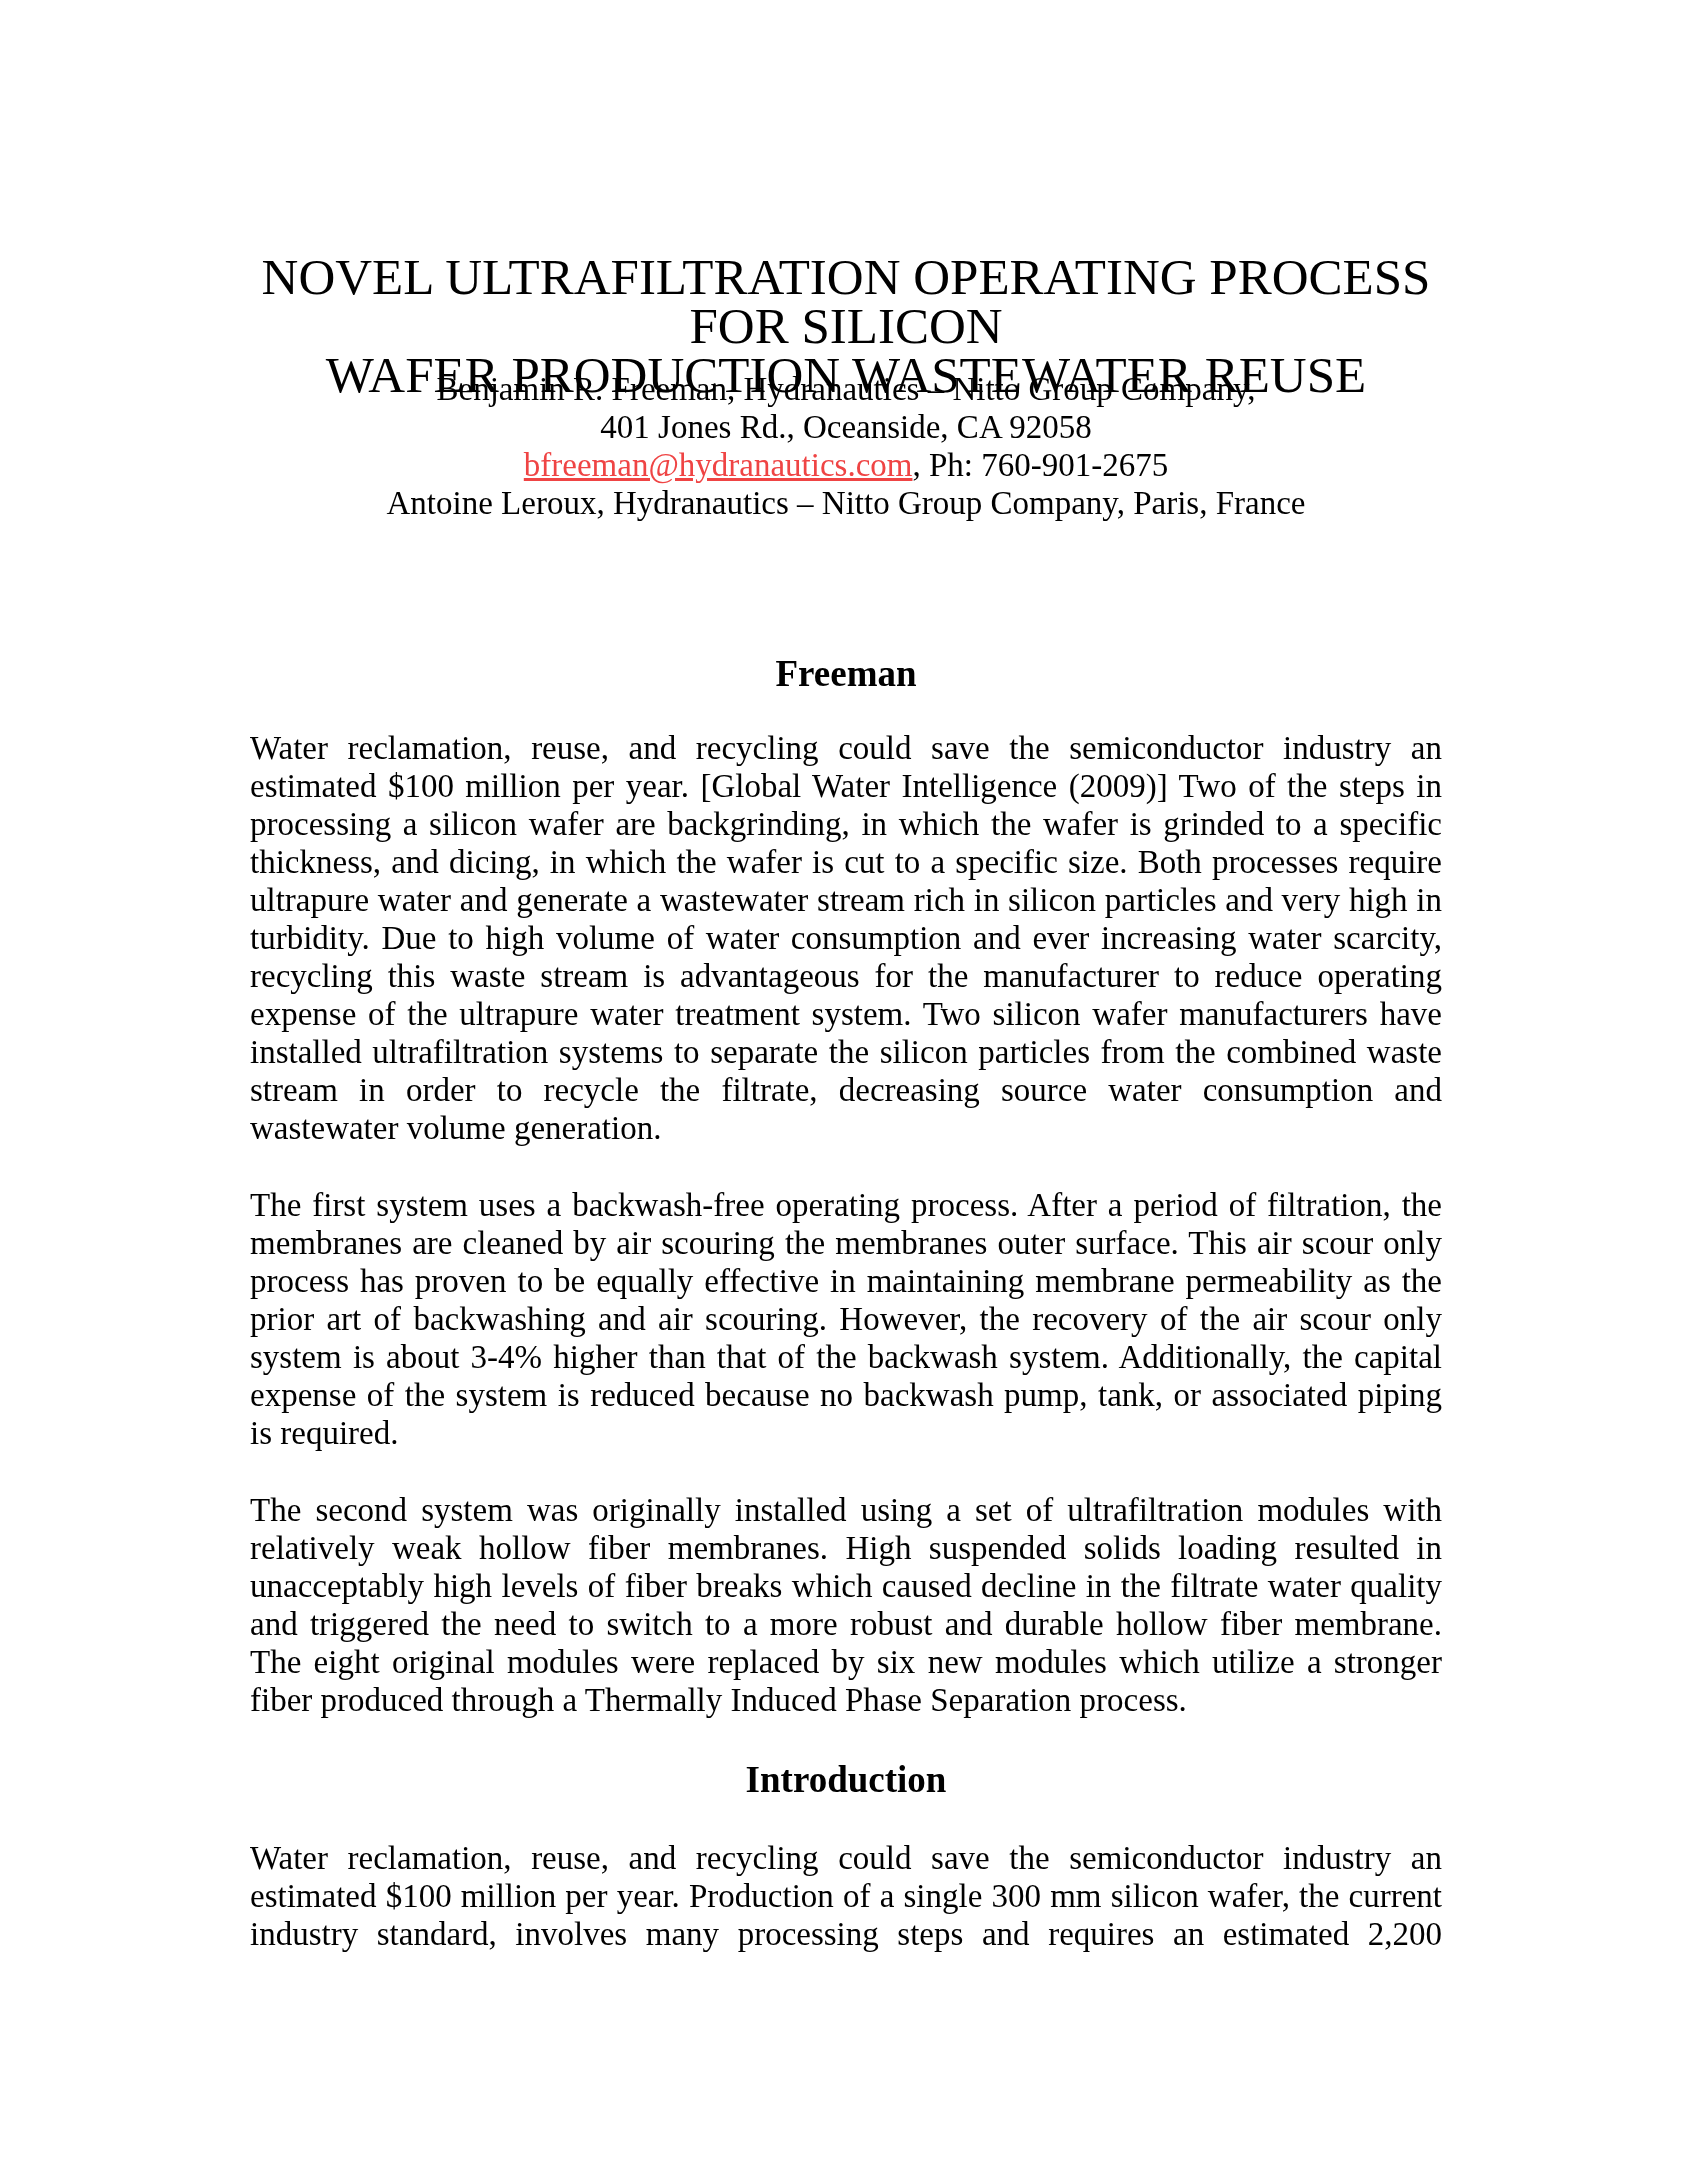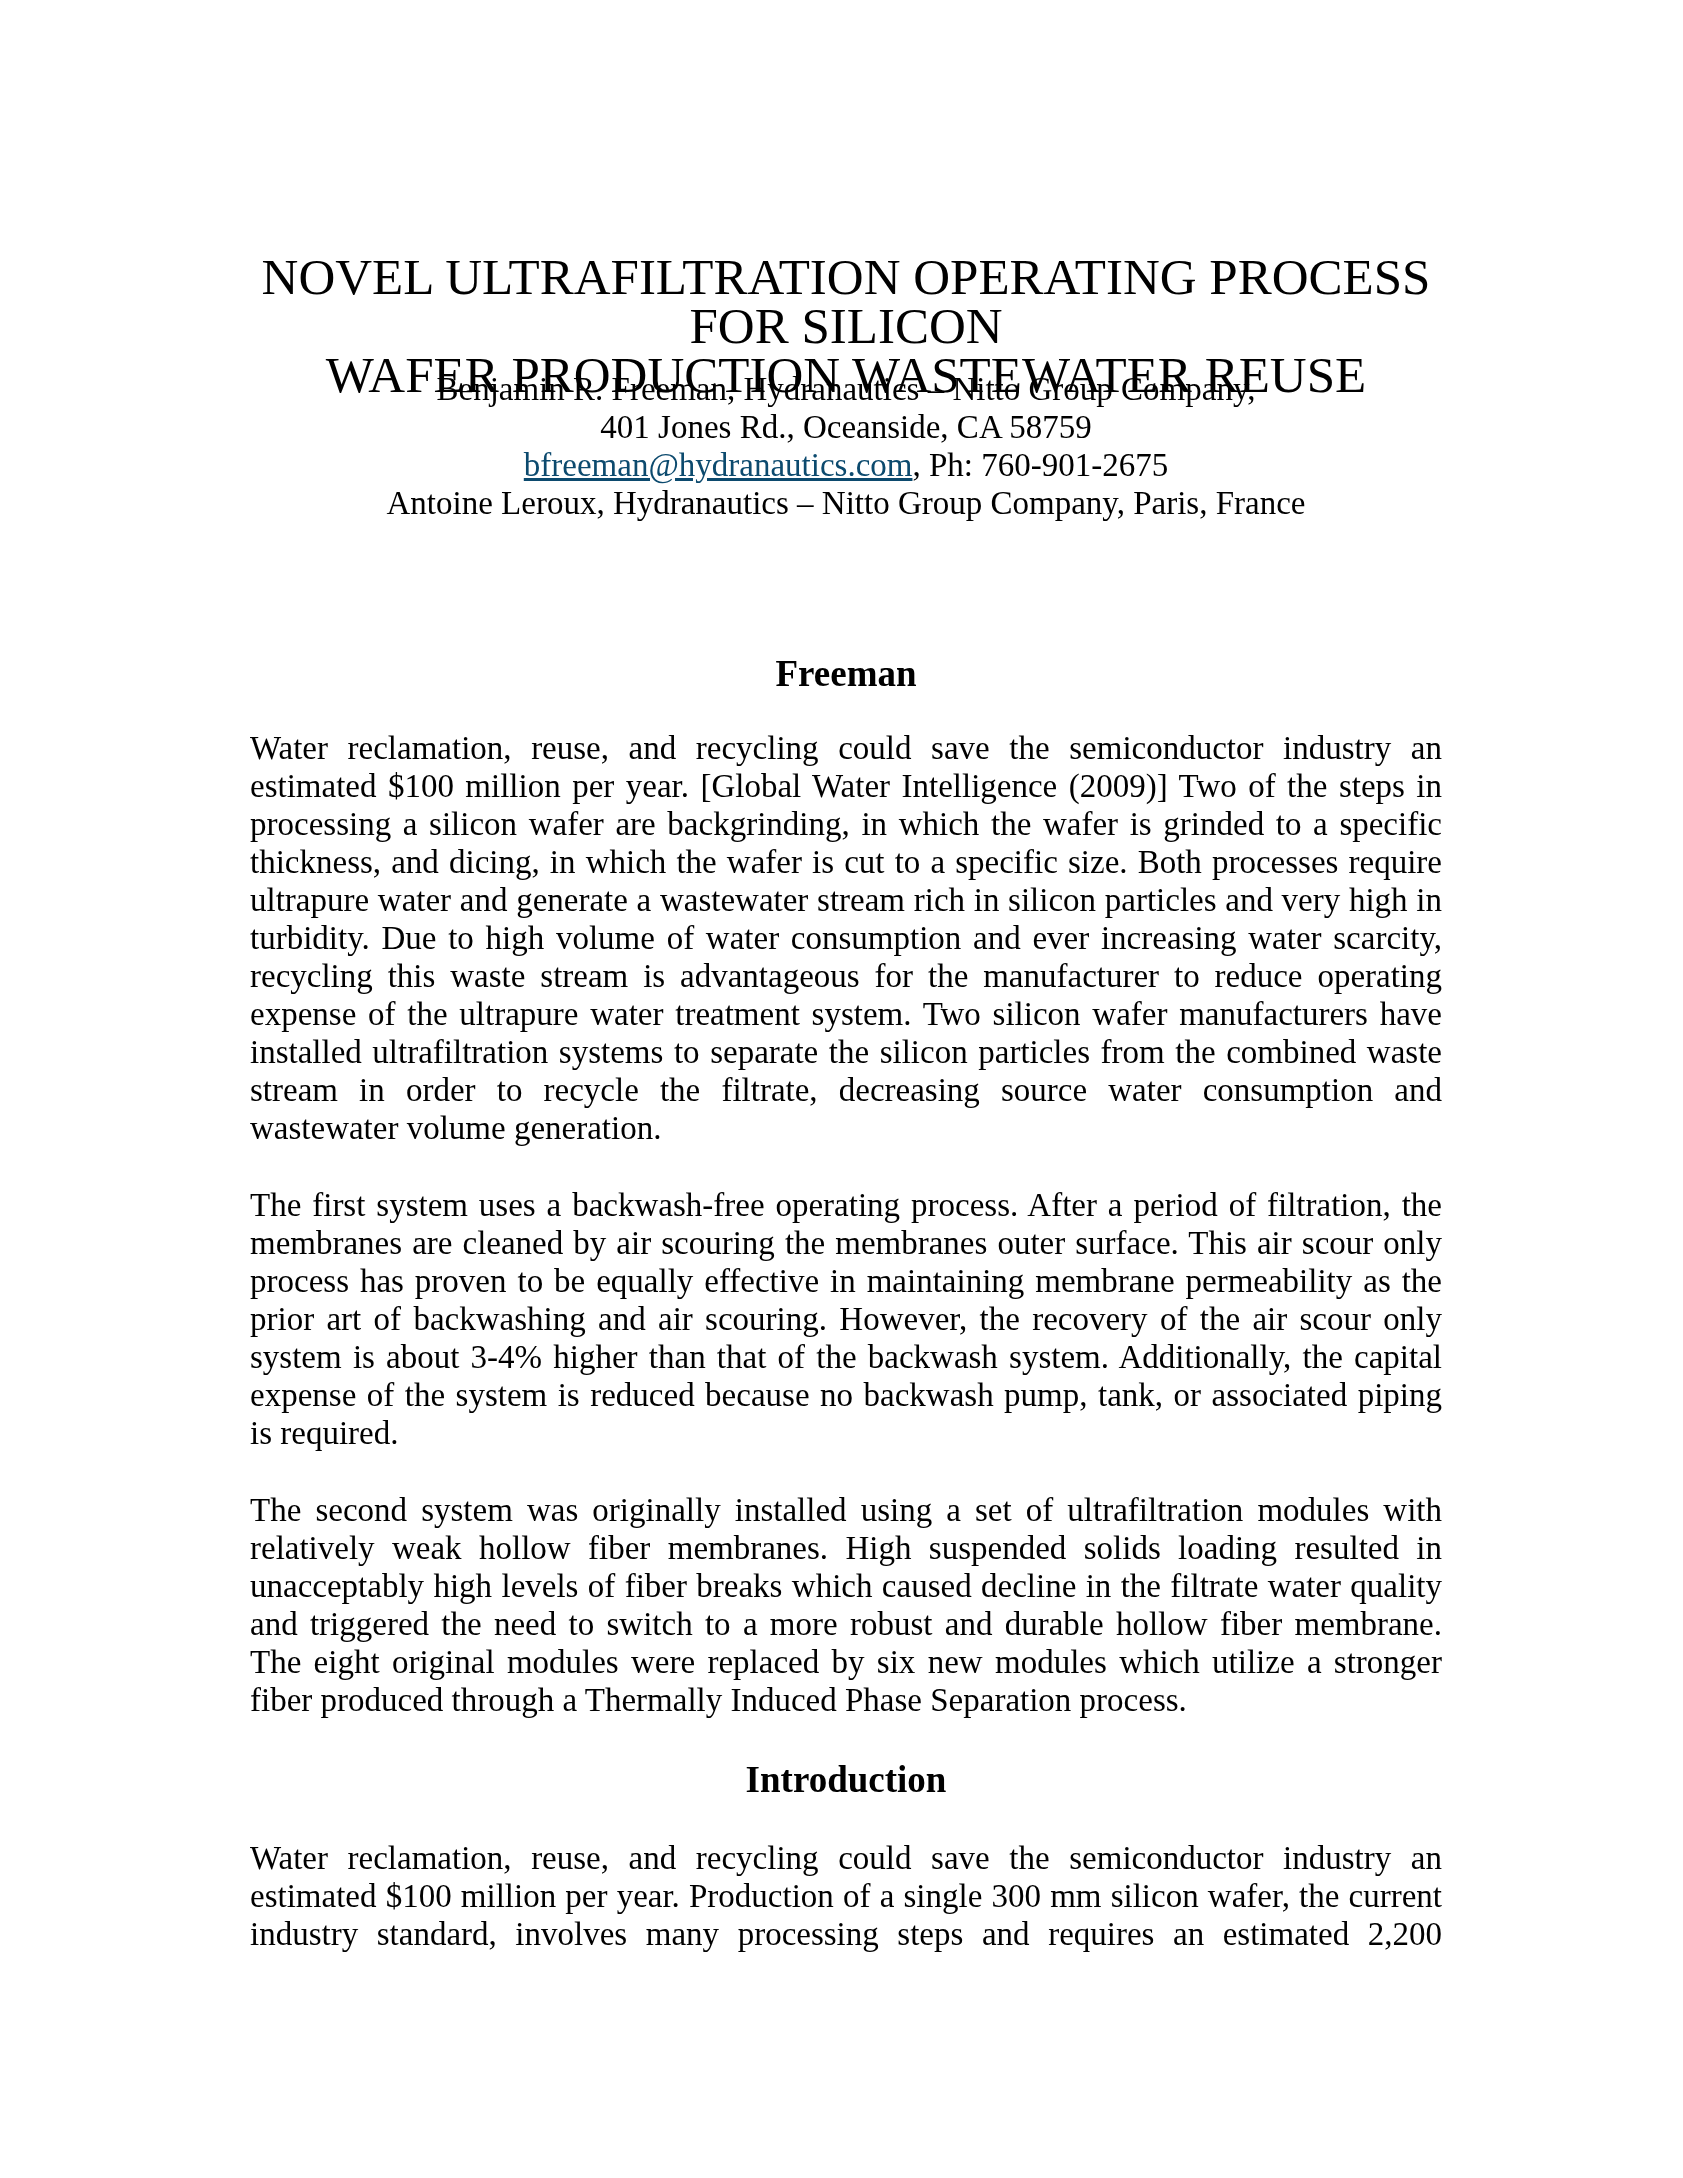--- a/index.html
+++ b/index.html
@@ -28,21 +28,21 @@
     line-height: 49px;
     font-weight: normal;
   }
   .authors {
     top: 370px;
     text-align: center;
     font-size: 33px;
     line-height: 38px;
   }
   .email-link {
-    color: #0c4a6e;
+    color: #ef4444;
     text-decoration: underline;
     cursor: pointer;
   }
   .section-heading {
     text-align: center;
     font-weight: bold;
     font-size: 37px;
     line-height: 42px;
   }
   .heading-abstract { top: 653px; }
@@ -65,21 +65,21 @@
 
 <div class="page">
 
   <div class="block title">
     <div>NOVEL ULTRAFILTRATION OPERATING PROCESS FOR SILICON</div>
     <div>WAFER PRODUCTION WASTEWATER REUSE</div>
   </div>
 
   <div class="block authors">
     <div>Benjamin R. Freeman, Hydranautics – Nitto Group Company,</div>
-    <div>401 Jones Rd., Oceanside, CA 58759</div>
+    <div>401 Jones Rd., Oceanside, CA 92058</div>
     <div><span class="email-link">bfreeman@hydranautics.com</span><span>, Ph: 760-901-2675</span></div>
     <div>Antoine Leroux, Hydranautics – Nitto Group Company, Paris, France</div>
   </div>
 
   <div class="block section-heading heading-abstract">Freeman</div>
 
   <div class="block para para-1">Water reclamation, reuse, and recycling could save the semiconductor industry an estimated $100 million per year. [Global Water Intelligence (2009)] Two of the steps in processing a silicon wafer are backgrinding, in which the wafer is grinded to a specific thickness, and dicing, in which the wafer is cut to a specific size. Both processes require ultrapure water and generate a wastewater stream rich in silicon particles and very high in turbidity. Due to high volume of water consumption and ever increasing water scarcity, recycling this waste stream is advantageous for the manufacturer to reduce operating expense of the ultrapure water treatment system. Two silicon wafer manufacturers have installed ultrafiltration systems to separate the silicon particles from the combined waste stream in order to recycle the filtrate, decreasing source water consumption and wastewater volume generation.</div>
 
   <div class="block para para-2">The first system uses a backwash-free operating process. After a period of filtration, the membranes are cleaned by air scouring the membranes outer surface. This air scour only process has proven to be equally effective in maintaining membrane permeability as the prior art of backwashing and air scouring. However, the recovery of the air scour only system is about 3-4% higher than that of the backwash system. Additionally, the capital expense of the system is reduced because no backwash pump, tank, or associated piping is required.</div>
 

